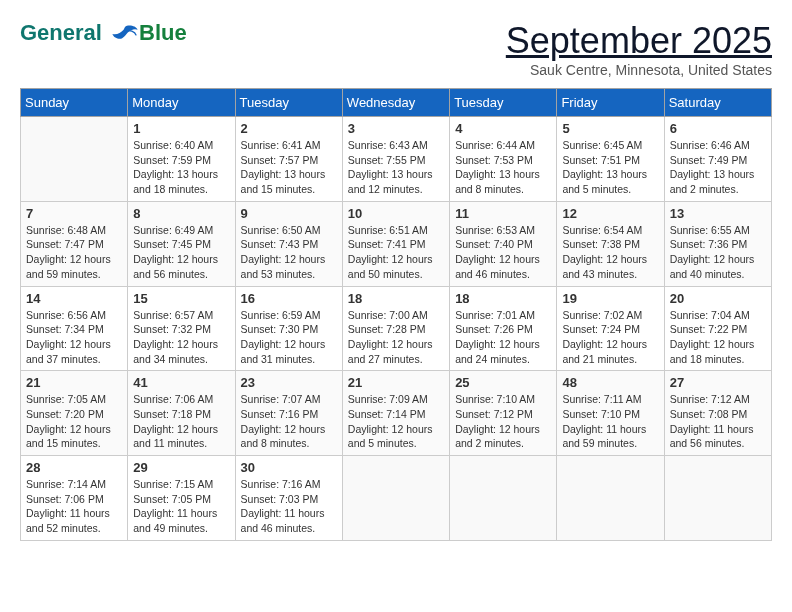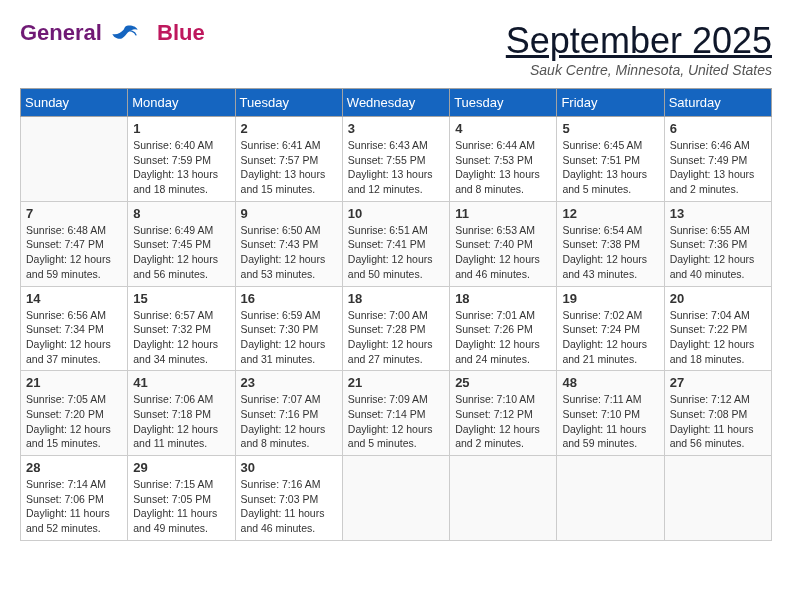--- a/index.html
+++ b/index.html
@@ -25,21 +25,20 @@
     }
     .month-title {
       font-size: 36px;
       color: #0f172a;
       font-weight: normal;
       text-decoration: underline;
     }
     .location {
       font-size: 14px;
       color: #555;
-      font-style: italic;
     }
     table {
       width: 100%;
       border-collapse: collapse;
       font-size: 11px;
     }
     thead th {
       background-color: #1565c0;
       color: #fff;
       padding: 6px 4px;
@@ -74,27 +73,27 @@
     }
   </style>
 </head>
 <body>
 
 <div class="header">
   <div class="logo">
     <div>
       <div style="display:flex; align-items:center;">
         <div style="font-size:22px; font-weight:bold; color:#333; line-height:1.1;">
-          <span style="color:#701a75;">General</span>
+          <span style="color:#0f766e;">General</span>
           <svg style="display:inline-block; vertical-align:middle; margin-left:3px;" width="28" height="20" viewBox="0 0 40 28">
             <path d="M20 4 C24 0 36 2 38 8 C34 6 28 8 24 12 C22 14 20 18 16 20 C12 22 4 20 2 14 C8 16 14 12 18 8 Z" fill="#1565c0"></path>
             <path d="M22 10 C26 8 34 10 36 16" stroke="#1565c0" stroke-width="2" fill="none"></path>
           </svg>
         </div>
-        <div style="font-size:22px; font-weight:bold; color:#be185d; margin-left:18px;">Blue</div>
+        <div style="font-size:22px; font-weight:bold; color:#15803d; margin-left:0;">Blue</div>
       </div>
     </div>
   </div>
   <div class="title-block">
     <div class="month-title">September 2025</div>
     <div class="location">Sauk Centre, Minnesota, United States</div>
   </div>
 </div>
 
 <table>

